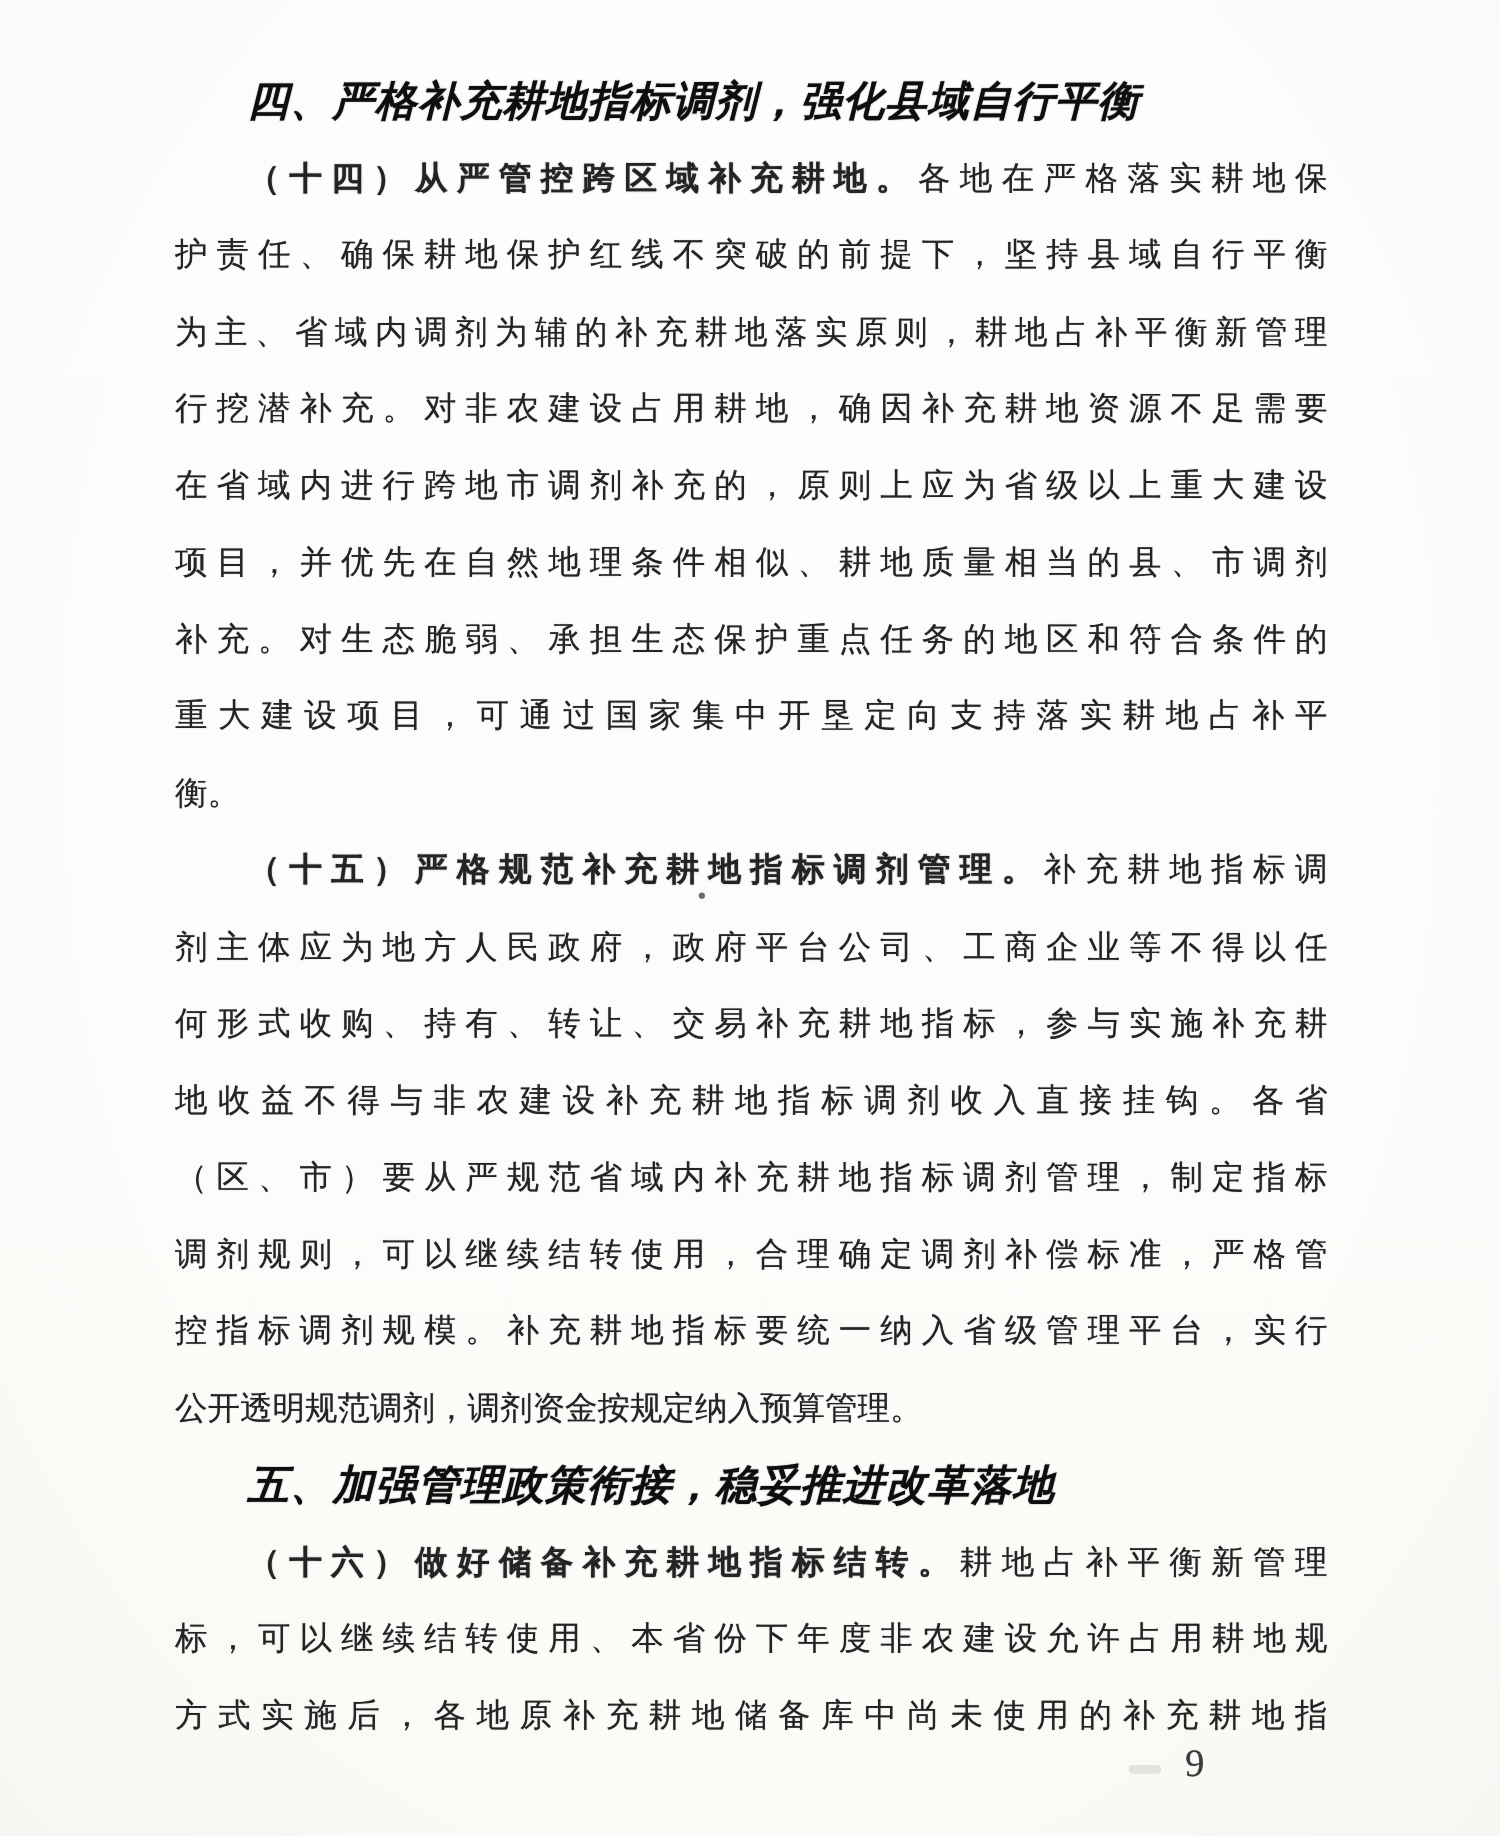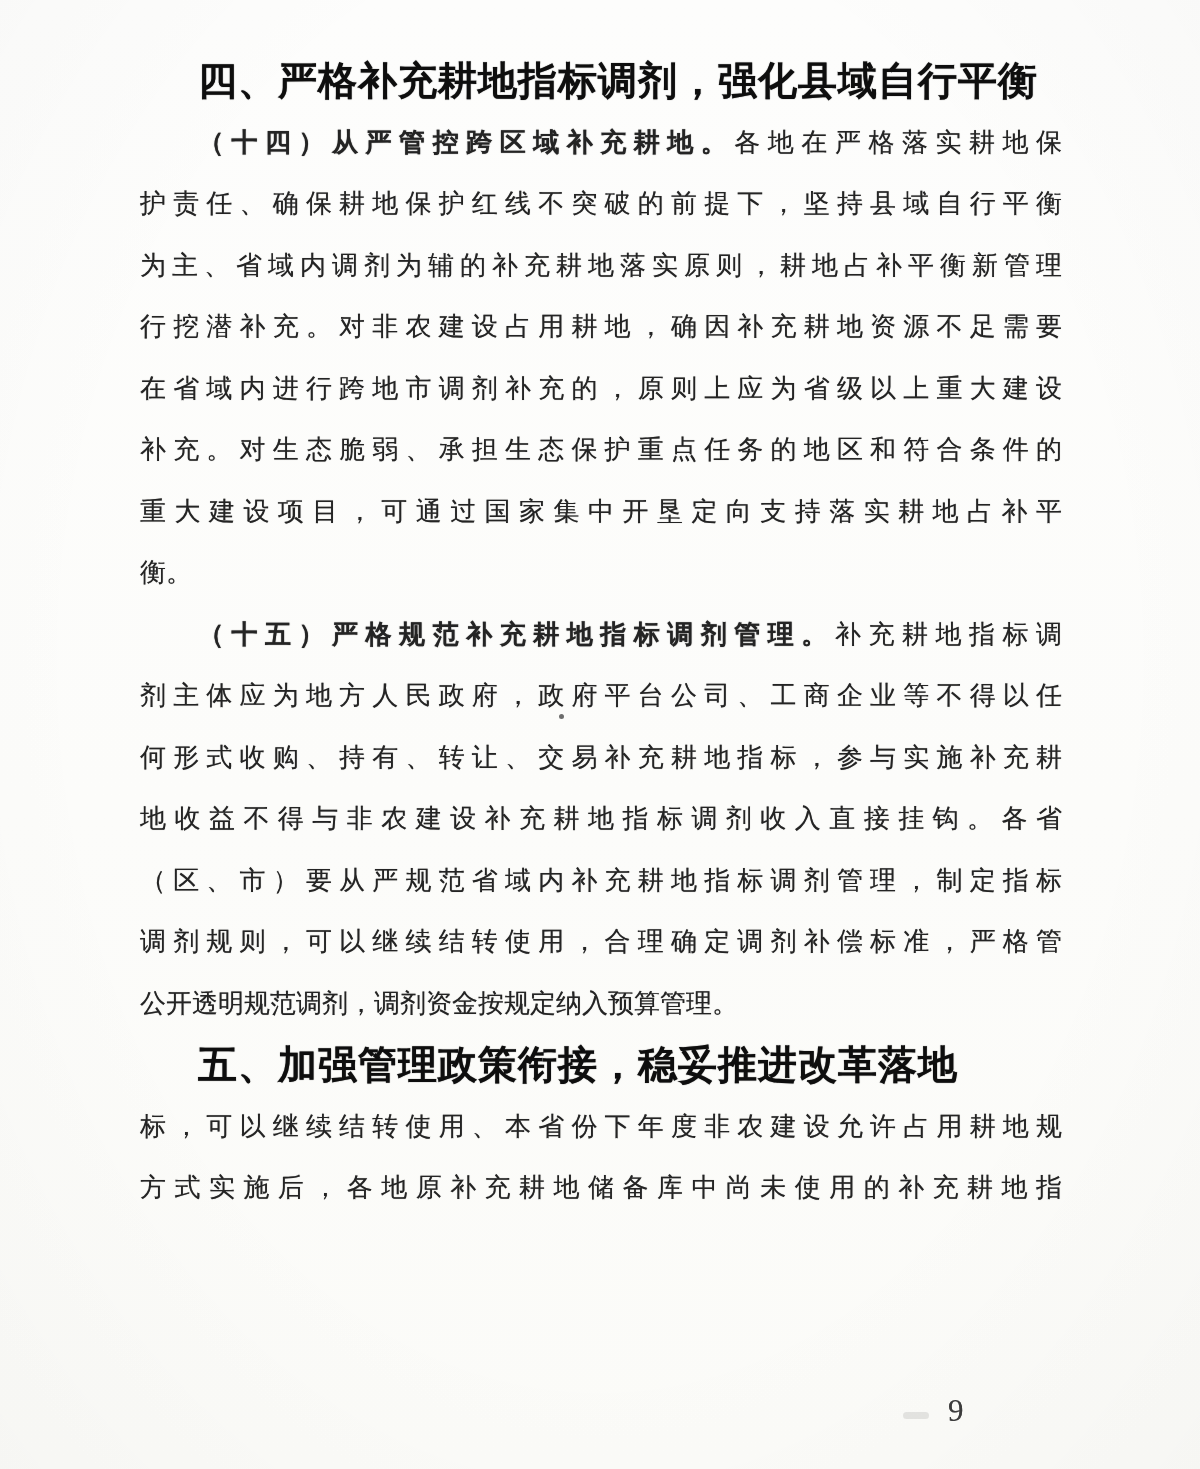--- a/index.html
+++ b/index.html
@@ -41,24 +41,25 @@
   .line.indent {
     text-indent: 58px;
   }
   .line .bold {
     font-weight: 700;
     text-shadow: 0 0 1px rgba(10,10,10,0.7);
   }
   .line.section-heading {
     font-family: "Liberation Sans", "DejaVu Sans", sans-serif;
     font-weight: 700;
-    font-size: 39px;
+    font-size: 33px;
     color: #0e0e0e;
     text-shadow: 0 0 1px rgba(0,0,0,0.75);
     letter-spacing: 1px;
+    font-style: italic;
   }
   .page-number {
     position: absolute;
     left: 948px;
     top: 1393px;
     font-size: 31px;
     color: #3c3c3c;
     font-family: "Liberation Serif", "DejaVu Serif", serif;
     text-shadow: 0 0 0.6px rgba(40,40,40,0.5);
   }
@@ -85,30 +86,33 @@
 <body>
 
 <div class="page">
   <div class="content">
       <div class="line section-heading indent"><span class="bold">四、严格补充耕地指标调剂，强化县域自行平衡</span></div>
       <div class="line indent justify"><span class="bold">（十四）从严管控跨区域补充耕地。</span><span>各地在严格落实耕地保</span></div>
       <div class="line justify"><span>护责任、确保耕地保护红线不突破的前提下，坚持县域自行平衡</span></div>
       <div class="line justify"><span>为主、省域内调剂为辅的补充耕地落实原则，耕地占补平衡新管理</span></div>
       <div class="line justify"><span>行挖潜补充。对非农建设占用耕地，确因补充耕地资源不足需要</span></div>
       <div class="line justify"><span>在省域内进行跨地市调剂补充的，原则上应为省级以上重大建设</span></div>
+      <div class="line justify"><span>项目，并优先在自然地理条件相似、耕地质量相当的县、市调剂</span></div>
       <div class="line justify"><span>补充。对生态脆弱、承担生态保护重点任务的地区和符合条件的</span></div>
       <div class="line justify"><span>重大建设项目，可通过国家集中开垦定向支持落实耕地占补平</span></div>
       <div class="line"><span>衡。</span></div>
       <div class="line indent justify"><span class="bold">（十五）严格规范补充耕地指标调剂管理。</span><span>补充耕地指标调</span></div>
       <div class="line justify"><span>剂主体应为地方人民政府，政府平台公司、工商企业等不得以任</span></div>
       <div class="line justify"><span>何形式收购、持有、转让、交易补充耕地指标，参与实施补充耕</span></div>
       <div class="line justify"><span>地收益不得与非农建设补充耕地指标调剂收入直接挂钩。各省</span></div>
       <div class="line justify"><span>（区、市）要从严规范省域内补充耕地指标调剂管理，制定指标</span></div>
       <div class="line justify"><span>调剂规则，可以继续结转使用，合理确定调剂补偿标准，严格管</span></div>
+      <div class="line justify"><span>控指标调剂规模。补充耕地指标要统一纳入省级管理平台，实行</span></div>
       <div class="line"><span>公开透明规范调剂，调剂资金按规定纳入预算管理。</span></div>
       <div class="line section-heading indent"><span class="bold">五、加强管理政策衔接，稳妥推进改革落地</span></div>
+      <div class="line indent justify"><span class="bold">（十六）做好储备补充耕地指标结转。</span><span>耕地占补平衡新管理</span></div>
       <div class="line justify"><span>标，可以继续结转使用、本省份下年度非农建设允许占用耕地规</span></div>
       <div class="line justify"><span>方式实施后，各地原补充耕地储备库中尚未使用的补充耕地指</span></div>
     </div>
   <div class="artifact-dot"></div>
   <div class="artifact-smudge"></div>
   <div class="page-number">9</div>
 </div>
 
 </body></html>

